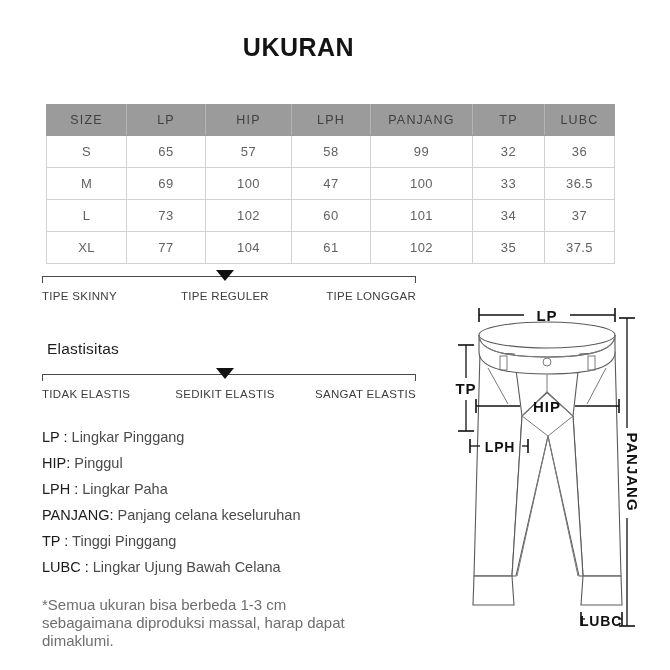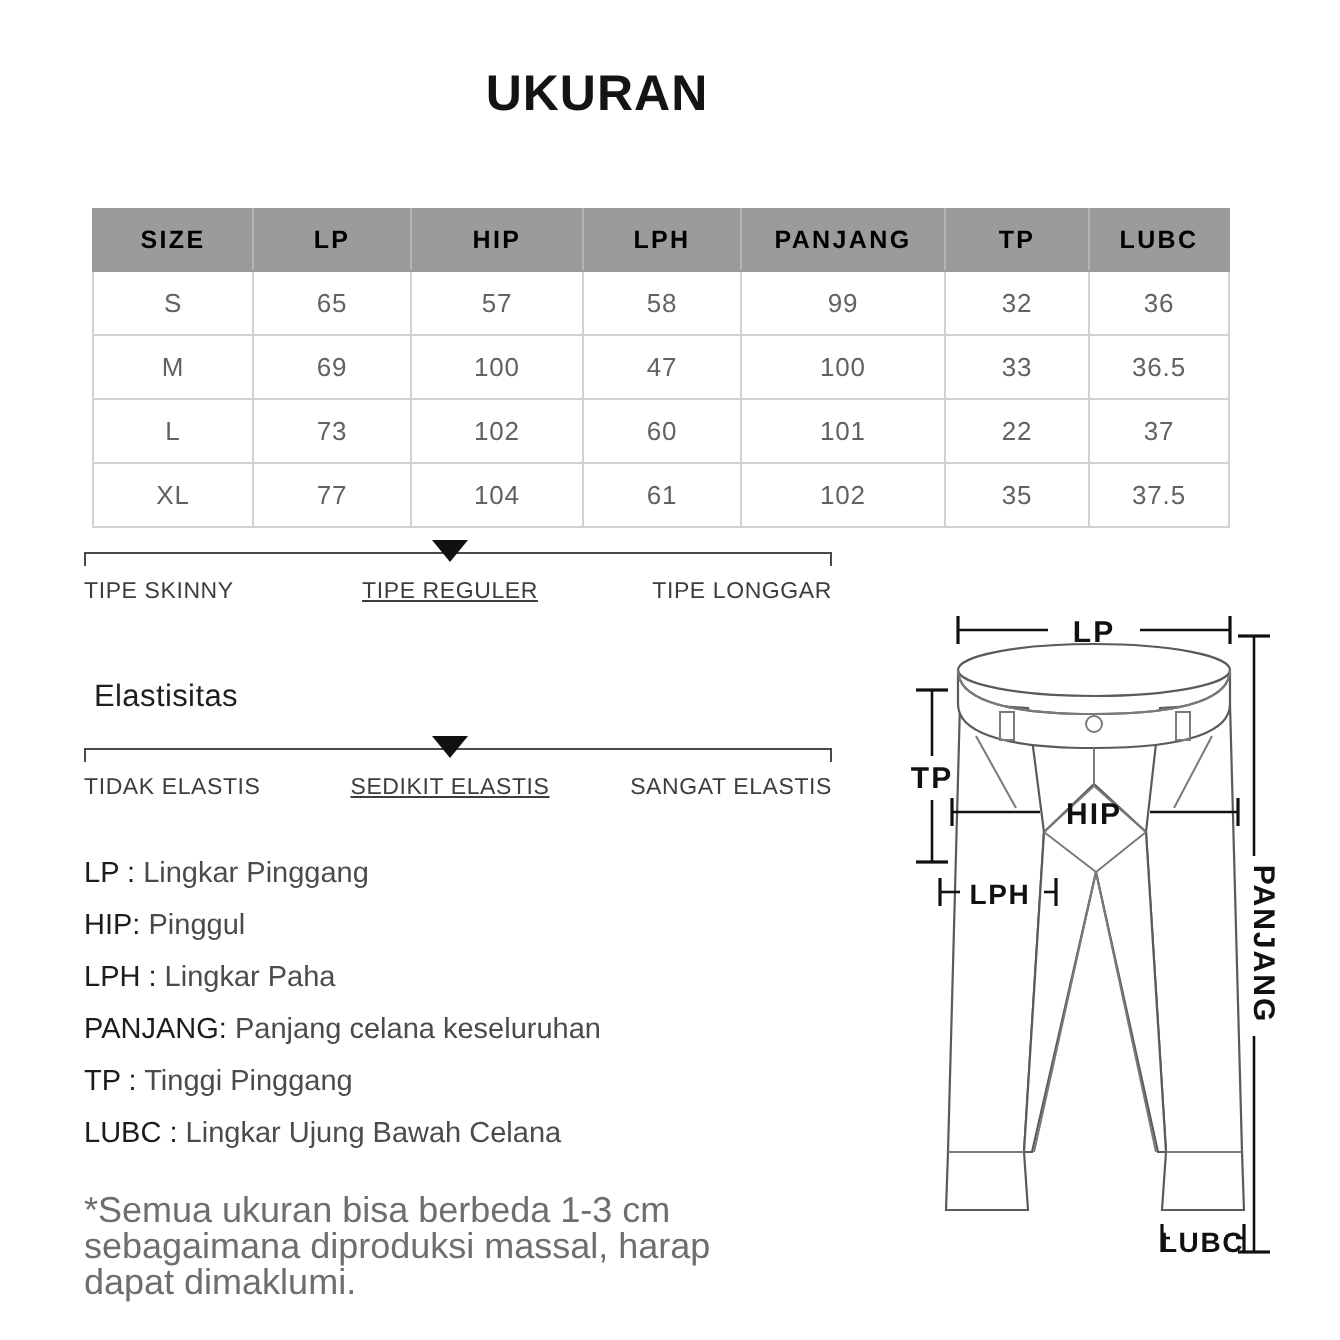--- a/index.html
+++ b/index.html
@@ -41,22 +41,22 @@
   #size-table th,
   #size-table td {
     border: 1px solid #d2d2d2;
     text-align: center;
     font-size: 13px;
     height: 31px;
     padding: 0;
   }
   #size-table thead th {
     background: #9b9b9b;
-    color: #000000;
-    font-weight: bold;
+    color: #404040;
+    font-weight: normal;
     font-size: 12.5px;
     letter-spacing: 1.2px;
     border: 1px solid #9b9b9b;
     border-right: 1px solid #b4b4b4;
     height: 30px;
   }
   #size-table thead th:last-child { border-right: 1px solid #9b9b9b; }
   #size-table tbody td {
     color: #626262;
     background: #ffffff;
@@ -115,21 +115,21 @@
   .slider-labels {
     position: relative;
     margin-top: 6px;
     height: 16px;
     font-size: 11.5px;
     color: #3d3d3d;
     letter-spacing: 0.3px;
   }
   .slider-labels span { position: absolute; top: 0; white-space: nowrap; }
   .sl-left   { left: 0; }
-  .sl-mid    { left: 183px; transform: translateX(-50%); text-decoration: underline; }
+  .sl-mid    { left: 183px; transform: translateX(-50%); }
   .sl-right  { left: 374px; transform: translateX(-100%); }
 
   
   #legend-list {
     position: absolute;
     left: 42px;
     top: 424px;
     width: 350px;
   }
   .legend-row {
@@ -142,21 +142,21 @@
     font-weight: normal;
     color: #1c1c1c;
   }
 
   
   #footnote {
     position: absolute;
     left: 42px;
     top: 596px;
     width: 360px;
-    font-size: 18px;
+    font-size: 15px;
     line-height: 18px;
     color: #6e6e6e;
   }
 
   
   #pants-diagram {
     position: absolute;
     left: 436px;
     top: 296px;
     width: 224px;
@@ -226,21 +226,21 @@
       <td>100</td>
       <td>33</td>
       <td>36.5</td>
     </tr>
     <tr>
       <td>L</td>
       <td>73</td>
       <td>102</td>
       <td>60</td>
       <td>101</td>
-      <td>22</td>
+      <td>34</td>
       <td>37</td>
     </tr>
     <tr>
       <td>XL</td>
       <td>77</td>
       <td>104</td>
       <td>61</td>
       <td>102</td>
       <td>35</td>
       <td>37.5</td>

